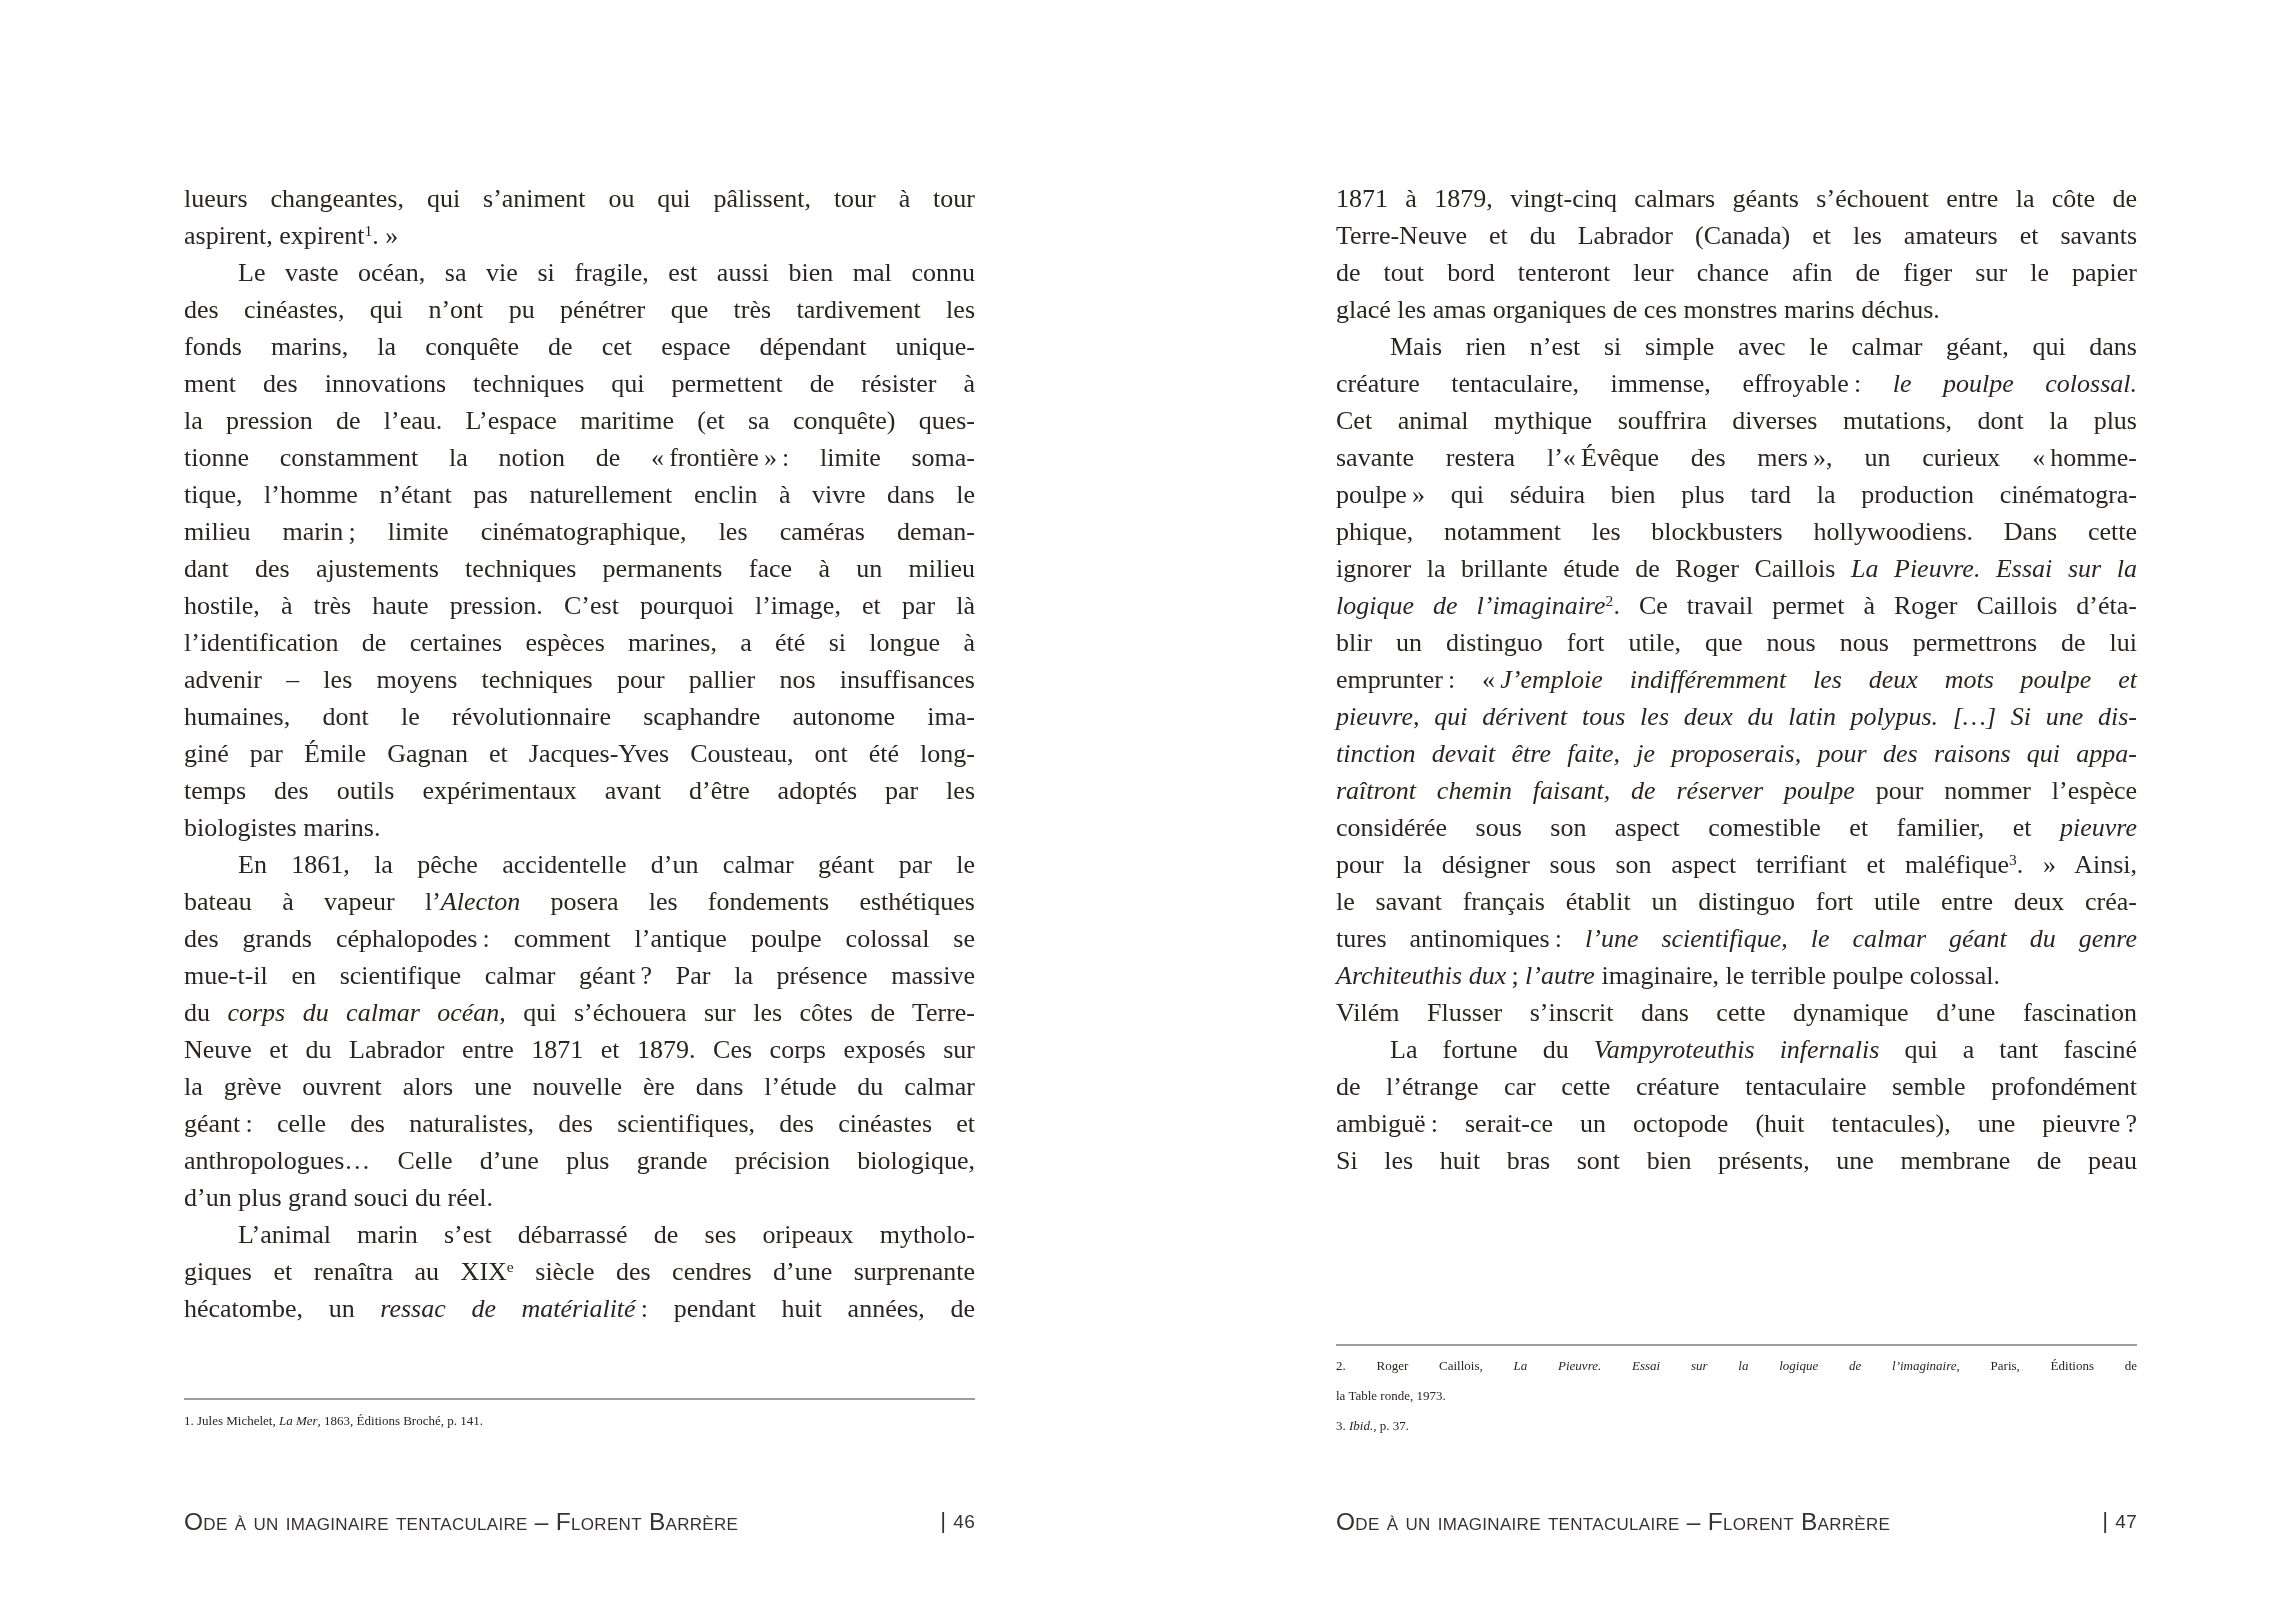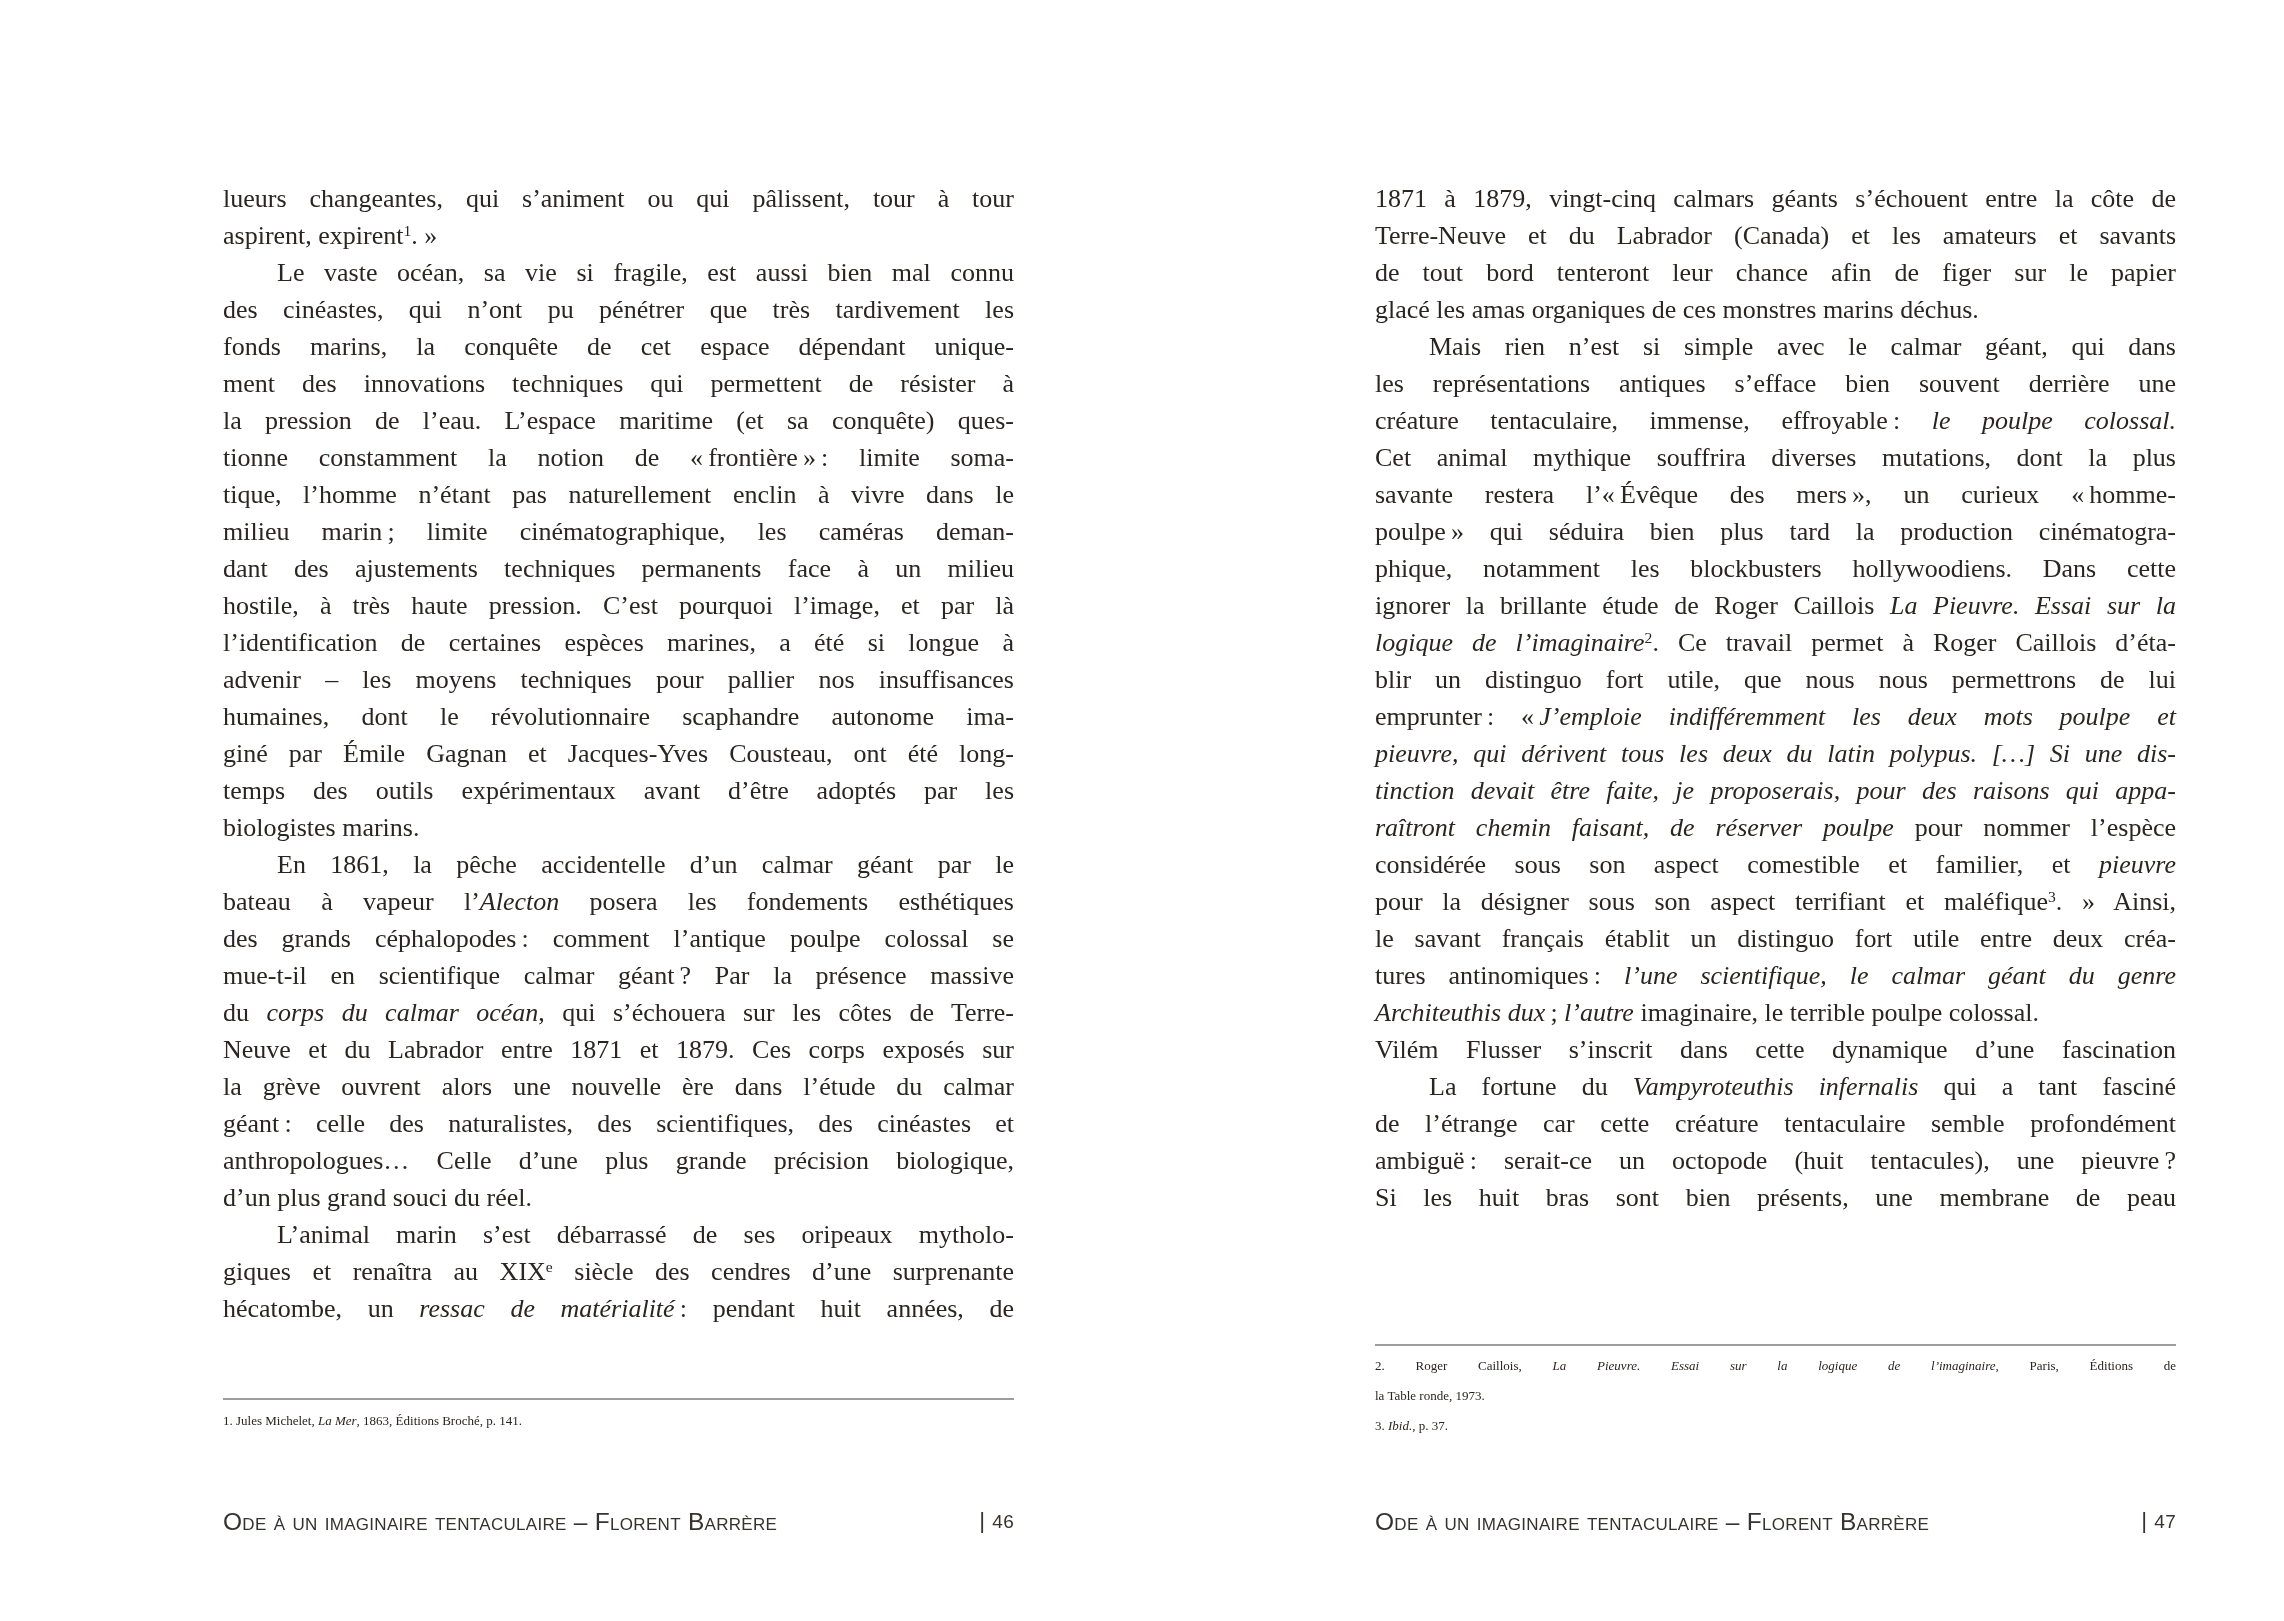--- a/index.html
+++ b/index.html
@@ -5,21 +5,21 @@
   html, body { margin: 0; padding: 0; background: #ffffff; }
   .canvas {
     position: relative;
     width: 2285px;
     height: 1621px;
     background: var(--bg, #ffffff);
     font-family: "Liberation Serif", "DejaVu Serif", serif;
     color: var(--ink, #2b2522);
     overflow: hidden;
   }
-  .page { position: absolute; top: 0; height: 1570px; margin-left: 39px; }
+  .page { position: absolute; top: 0; height: 1570px; }
   #page-left  { left: 184px;  width: 791px; }
   #page-right { left: 1336px; width: 801px; }
 
   .body-text {
     position: absolute;
     top: 180px; left: 0; right: 0;
     font-size: 26px;
     line-height: 37px;
   }
   .line { text-align: justify; text-align-last: justify; }
@@ -123,21 +123,20 @@
     </footer>
   </section>
 
   <section class="page" id="page-right">
     <div class="body-text">
         <div class="line"><span>1871 à 1879, vingt-cinq calmars géants s’échouent entre la côte de</span></div>
         <div class="line"><span>Terre-Neuve et du Labrador (Canada) et les amateurs et savants</span></div>
         <div class="line"><span>de tout bord tenteront leur chance afin de figer sur le papier</span></div>
         <div class="line end"><span>glacé les amas organiques de ces monstres marins déchus.</span></div>
         <div class="line indent"><span>Mais rien n’est si simple avec le calmar géant, qui dans</span></div>
-        <div class="line"><span>les représentations antiques s’efface bien souvent derrière une</span></div>
         <div class="line"><span>créature tentaculaire, immense, effroyable : </span><span class="it">le poulpe colossal.</span></div>
         <div class="line"><span>Cet animal mythique souffrira diverses mutations, dont la plus</span></div>
         <div class="line"><span>savante restera l’« Évêque des mers », un curieux « homme-</span></div>
         <div class="line"><span>poulpe » qui séduira bien plus tard la production cinématogra-</span></div>
         <div class="line"><span>phique, notamment les blockbusters hollywoodiens. Dans cette</span></div>
         <div class="line"><span>ignorer la brillante étude de Roger Caillois </span><span class="it">La Pieuvre. Essai sur la</span></div>
         <div class="line"><span class="it">logique de l’imaginaire</span><sup class="sup">2</sup><span>. Ce travail permet à Roger Caillois d’éta-</span></div>
         <div class="line"><span>blir un distinguo fort utile, que nous nous permettrons de lui</span></div>
         <div class="line"><span>emprunter : « </span><span class="it">J’emploie indifféremment les deux mots poulpe et</span></div>
         <div class="line"><span class="it">pieuvre, qui dérivent tous les deux du latin polypus. […] Si une dis-</span></div>

